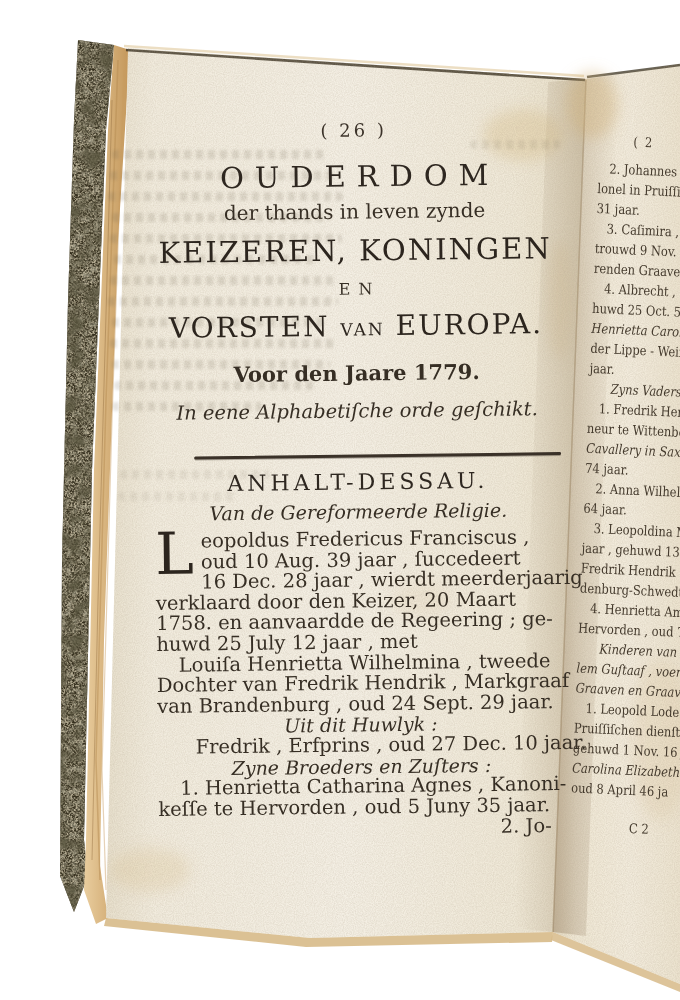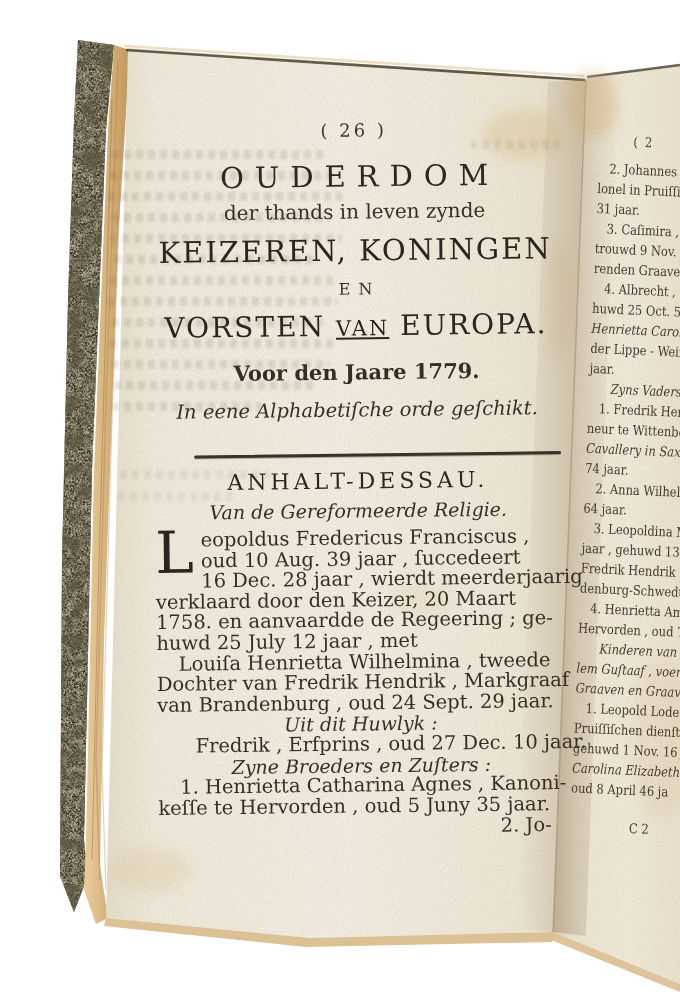--- a/index.html
+++ b/index.html
@@ -14,21 +14,21 @@
   .lp-text{position:absolute;left:150px;top:120px;width:407px;color:#362e24;
            transform:rotate(-.7deg);transform-origin:0 0;}
   .lp-text div{white-space:nowrap;}
   .pnum{text-align:center;font-size:18px;letter-spacing:3px;line-height:26px;color:#3c332a;}
   .t1{text-align:center;font-size:29px;letter-spacing:11px;padding-left:11px;line-height:34px;
       margin-top:16px;color:#2e2720;}
   .sub{text-align:center;font-size:20px;line-height:24px;margin-top:6px;}
   .t2{text-align:center;font-size:29px;letter-spacing:2px;line-height:34px;margin-top:10px;color:#2c251e;}
   .en{text-align:center;font-size:16px;letter-spacing:8px;padding-left:8px;line-height:20px;margin-top:12px;}
   .t3{text-align:center;font-size:28px;letter-spacing:2px;line-height:33px;margin-top:10px;color:#2c251e;}
-  .t3 .van{font-size:21px;text-transform:uppercase;letter-spacing:2px;text-decoration:underline;}
+  .t3 .van{font-size:17px;text-transform:uppercase;letter-spacing:2px;}
   .year{text-align:center;font-size:21px;font-weight:bold;line-height:26px;margin-top:14px;}
   .note{text-align:center;font-size:19.5px;font-style:italic;line-height:26px;margin-top:12px;}
   .rule{height:3px;background:#3a3128;width:367px;margin:30px 0 0 40px;border-radius:2px;
         box-shadow:0 1px 0 rgba(58,49,40,.35);}
   .sect{text-align:center;font-size:22px;letter-spacing:4px;line-height:26px;margin-top:12px;color:#2e2720;}
   .rel{text-align:center;font-size:19px;font-style:italic;line-height:25px;margin-top:4px;}
   .para{margin-top:5px;}
   .bl{font-size:19.5px;line-height:20.6px;}
   .dcap{float:left;font-size:58px;line-height:40px;height:40px;padding:2px 7px 0 0;color:#2c251e;}
   .ind22{padding-left:22px;}

